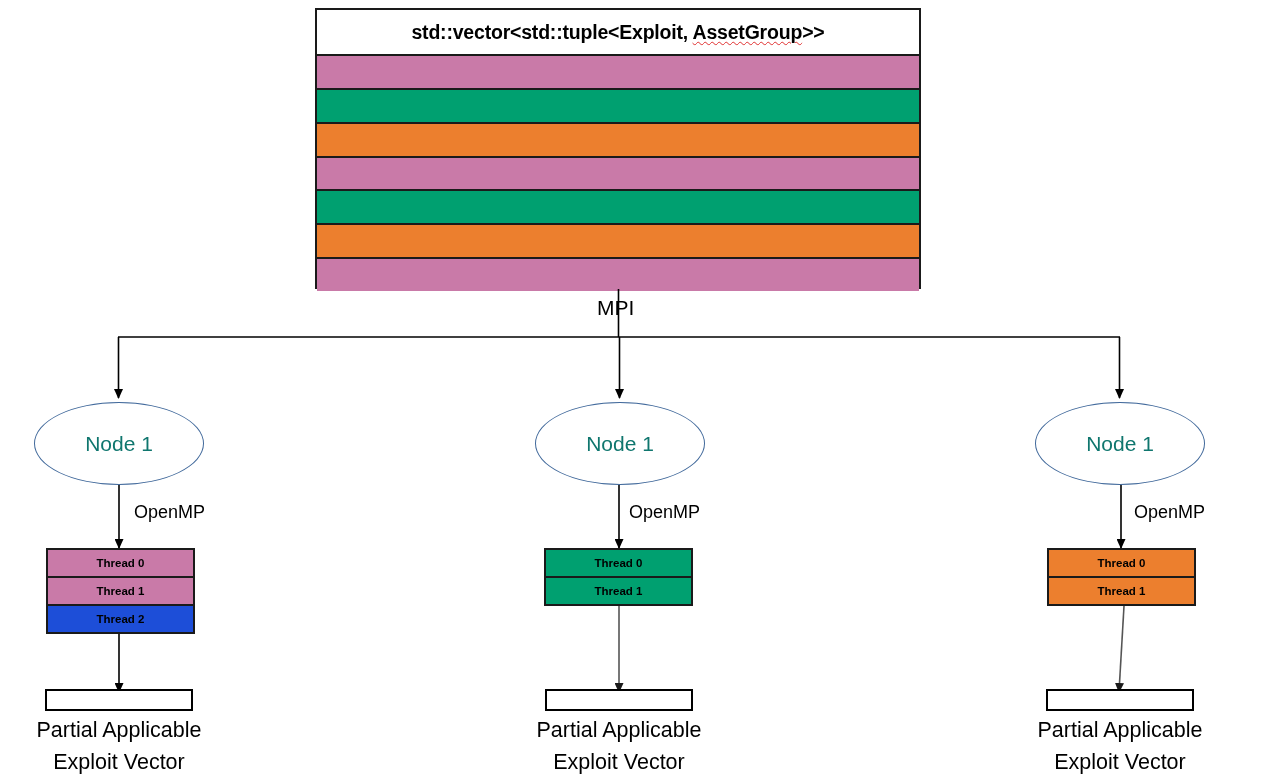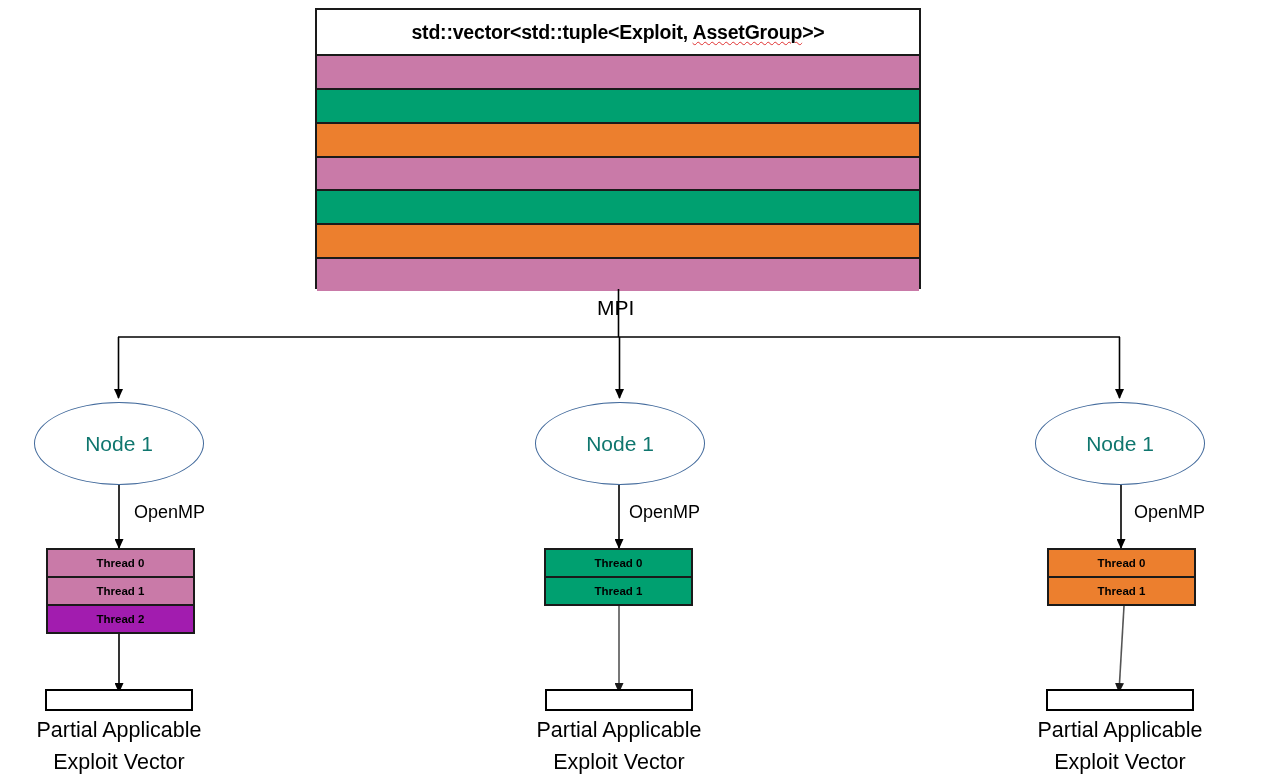--- a/index.html
+++ b/index.html
@@ -208,21 +208,21 @@
     <line x1="1124" y1="606" x2="1119" y2="692" stroke="#555555" stroke-width="1.6" marker-end="url(#arrow-grey)"></line>
   </svg>
 
   <div class="node-ellipse" style="left:34px; top:402px;">
     <span class="node-label">Node 1</span>
   </div>
   <div class="label label-openmp" style="left:134px; top:502px;">OpenMP</div>
   <div class="thread-block" id="threads-0" style="left:46px; top:548px; width:149px; height:86px;">
     <div class="thread-row" style="background: rgb(201, 122, 168);">Thread 0</div>
     <div class="thread-row" style="background: rgb(201, 122, 168);">Thread 1</div>
-    <div class="thread-row" style="background: #a21caf;">Thread 2</div>
+    <div class="thread-row" style="background: #1d4ed8;">Thread 2</div>
   </div>
   <div class="output-box" style="left:45px; top:689px;"></div>
   <div class="output-caption" style="left:-21px; top:714px;">
     <span>Partial Applicable</span>
     <span>Exploit Vector</span>
   </div>
 
   <div class="node-ellipse" style="left:535px; top:402px;">
     <span class="node-label">Node 1</span>
   </div>

